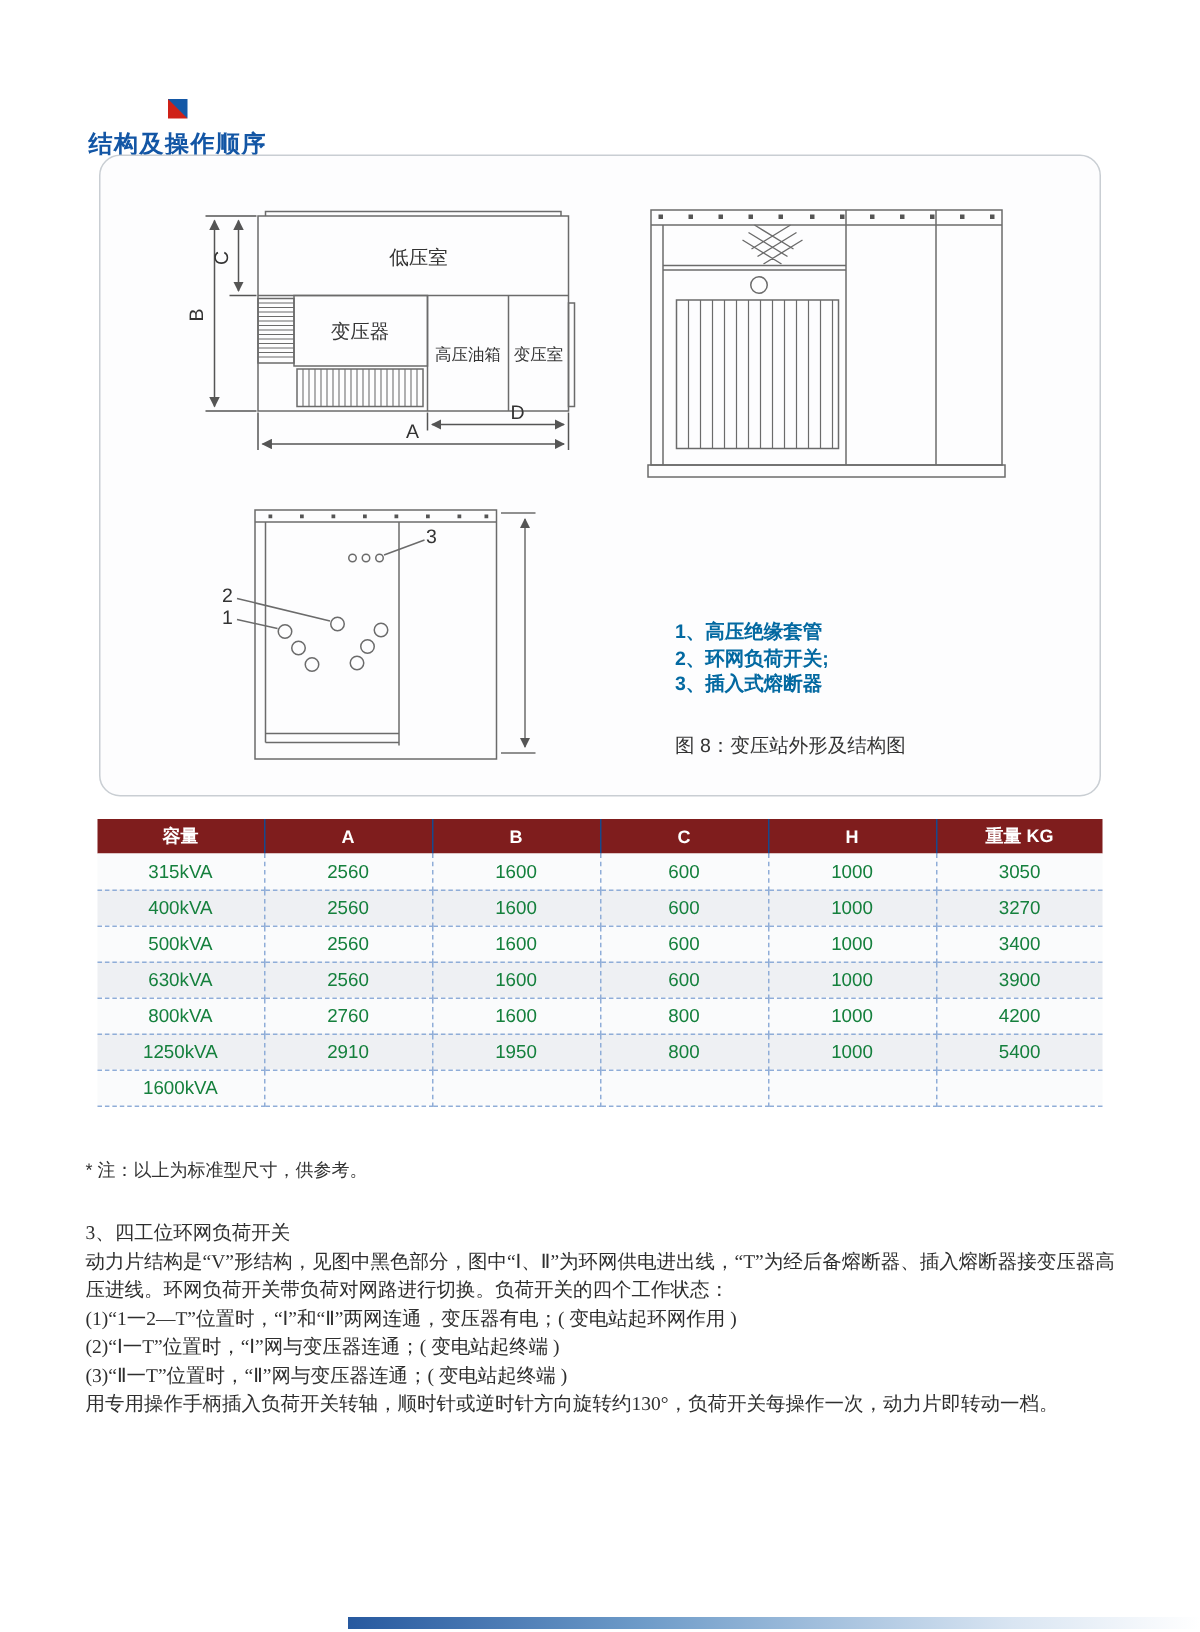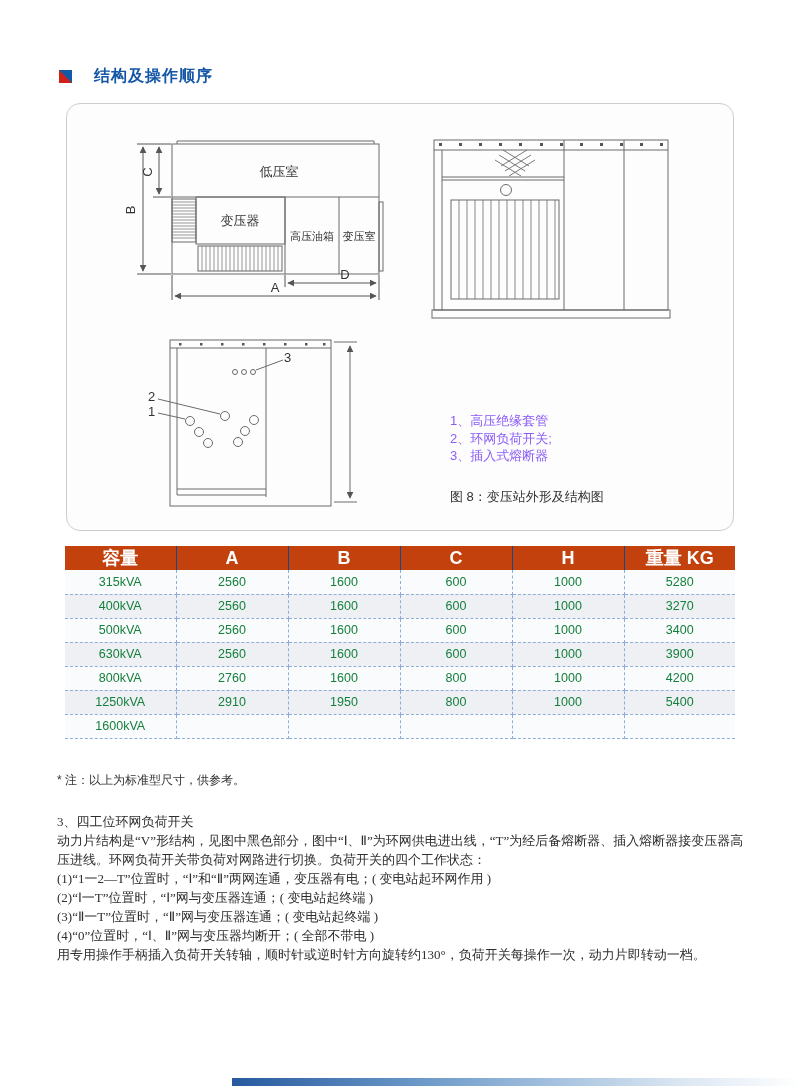--- a/index.html
+++ b/index.html
@@ -1,31 +1,31 @@
 <!DOCTYPE html>
 <html><head>
 <meta charset="utf-8">
 <style>
   * { margin:0; padding:0; box-sizing:border-box; }
   html,body { background:#ffffff; }
   body { font-family:"Liberation Sans","DejaVu Sans",sans-serif; }
   .page { position:relative; width:800px; height:1088px; background:#ffffff; overflow:hidden; }
 
-  .title-row { position:absolute; left:59px; top:66px; display:flex; align-items:center; gap:22px; }
+  .title-row { position:absolute; left:59px; top:66px; display:flex; align-items:center; gap:7px;flex-direction:column; }
   .title-icon { width:13px; height:13px; background:linear-gradient(45deg,#cf2117 49.5%,#1458a6 50.5%); }
   .page-title { font-size:16px; font-weight:bold; color:#1356a5; letter-spacing:1px; }
 
   .figure-panel { position:absolute; left:66px; top:103px; width:668px; height:428px;
                   border:1px solid #c9ced3; border-radius:14px; background:#fdfdfe; }
   .figure-panel svg { position:absolute; left:0; top:0; }
-  .legend { position:absolute; left:383px; top:308px; font-size:13px; color:#8b5cf6; line-height:17.5px; }
+  .legend { position:absolute; left:383px; top:308px; font-size:13px; color:#0369a1; line-height:17.5px;font-weight:bold; }
   .fig-caption { position:absolute; left:383px; top:384px; font-size:13px; color:#333; }
 
   .spec-table { position:absolute; left:65px; top:546px; width:670px; border-collapse:collapse; table-layout:fixed; }
-  .spec-table th { background:#c2410c; color:#ffffff; font-size:18px; font-weight:bold; height:23px;
+  .spec-table th { background:#7f1d1d; color:#ffffff; font-size:12px; font-weight:bold; height:23px;
                    border-left:1px solid #16498c; }
   .spec-table th:first-child { border-left:none; }
   .spec-table td { height:24px; font-size:12.5px; color:#15803d; text-align:center;
                    border-bottom:1px dashed #8fadd8; border-right:1px dashed #8fadd8; }
   .spec-table td:last-child { border-right:none; }
   .spec-table tbody tr:nth-child(odd) td { background:#fafbfc; }
   .spec-table tbody tr:nth-child(even) td { background:#eef0f3; }
 
   .table-note { position:absolute; left:57px; top:772px; font-size:12px; color:#333; }
 
@@ -165,21 +165,21 @@
         <th>重量 KG</th>
       </tr>
     </thead>
     <tbody>
         <tr>
           <td>315kVA</td>
           <td>2560</td>
           <td>1600</td>
           <td>600</td>
           <td>1000</td>
-          <td>5280</td>
+          <td>3050</td>
         </tr>
         <tr>
           <td>400kVA</td>
           <td>2560</td>
           <td>1600</td>
           <td>600</td>
           <td>1000</td>
           <td>3270</td>
         </tr>
         <tr>
@@ -226,18 +226,17 @@
   </table>
 
   <div class="table-note">* 注：以上为标准型尺寸，供参考。</div>
 
   <div class="body-text">
     <div>3、四工位环网负荷开关</div>
     <div>动力片结构是“V”形结构，见图中黑色部分，图中“Ⅰ、Ⅱ”为环网供电进出线，“T”为经后备熔断器、插入熔断器接变压器高压进线。环网负荷开关带负荷对网路进行切换。负荷开关的四个工作状态：</div>
     <div>(1)“1一2—T”位置时，“Ⅰ”和“Ⅱ”两网连通，变压器有电；( 变电站起环网作用 )</div>
     <div>(2)“Ⅰ一T”位置时，“Ⅰ”网与变压器连通；( 变电站起终端 )</div>
     <div>(3)“Ⅱ一T”位置时，“Ⅱ”网与变压器连通；( 变电站起终端 )</div>
-    <div>(4)“0”位置时，“Ⅰ、Ⅱ”网与变压器均断开；( 全部不带电 )</div>
     <div>用专用操作手柄插入负荷开关转轴，顺时针或逆时针方向旋转约130°，负荷开关每操作一次，动力片即转动一档。</div>
   </div>
 
   <div class="footer-bar"></div>
 </div>
 
 </body></html>

